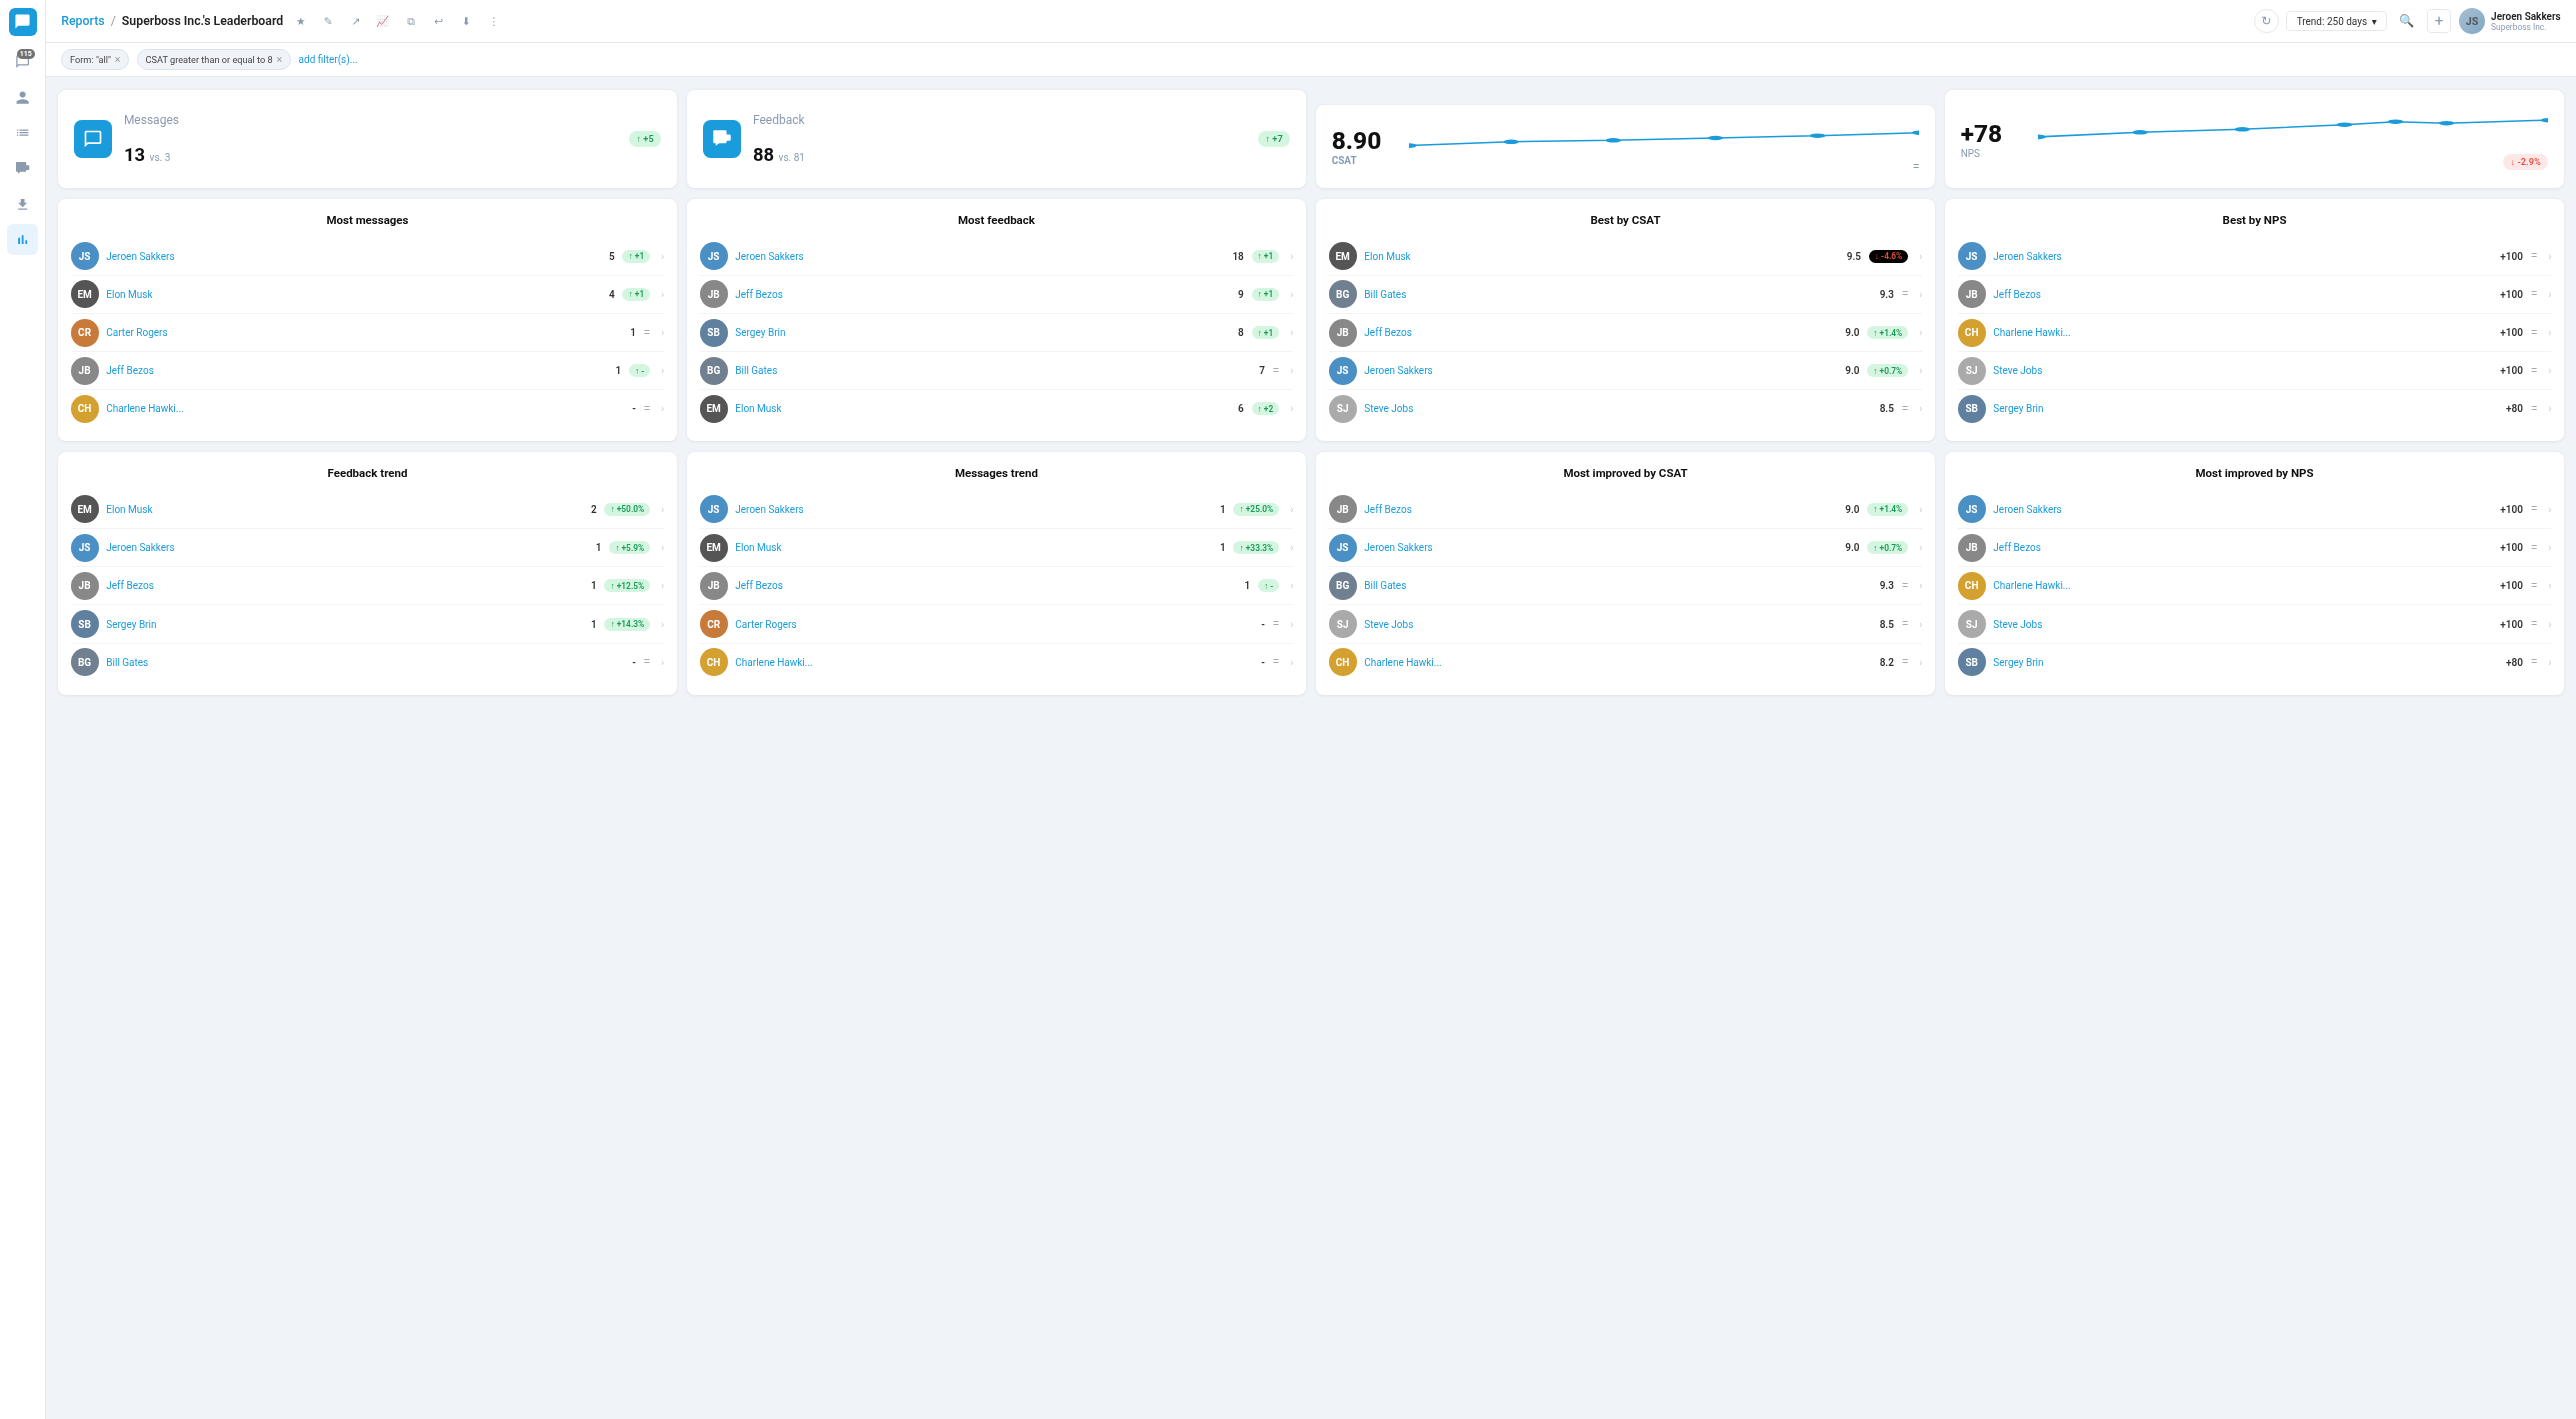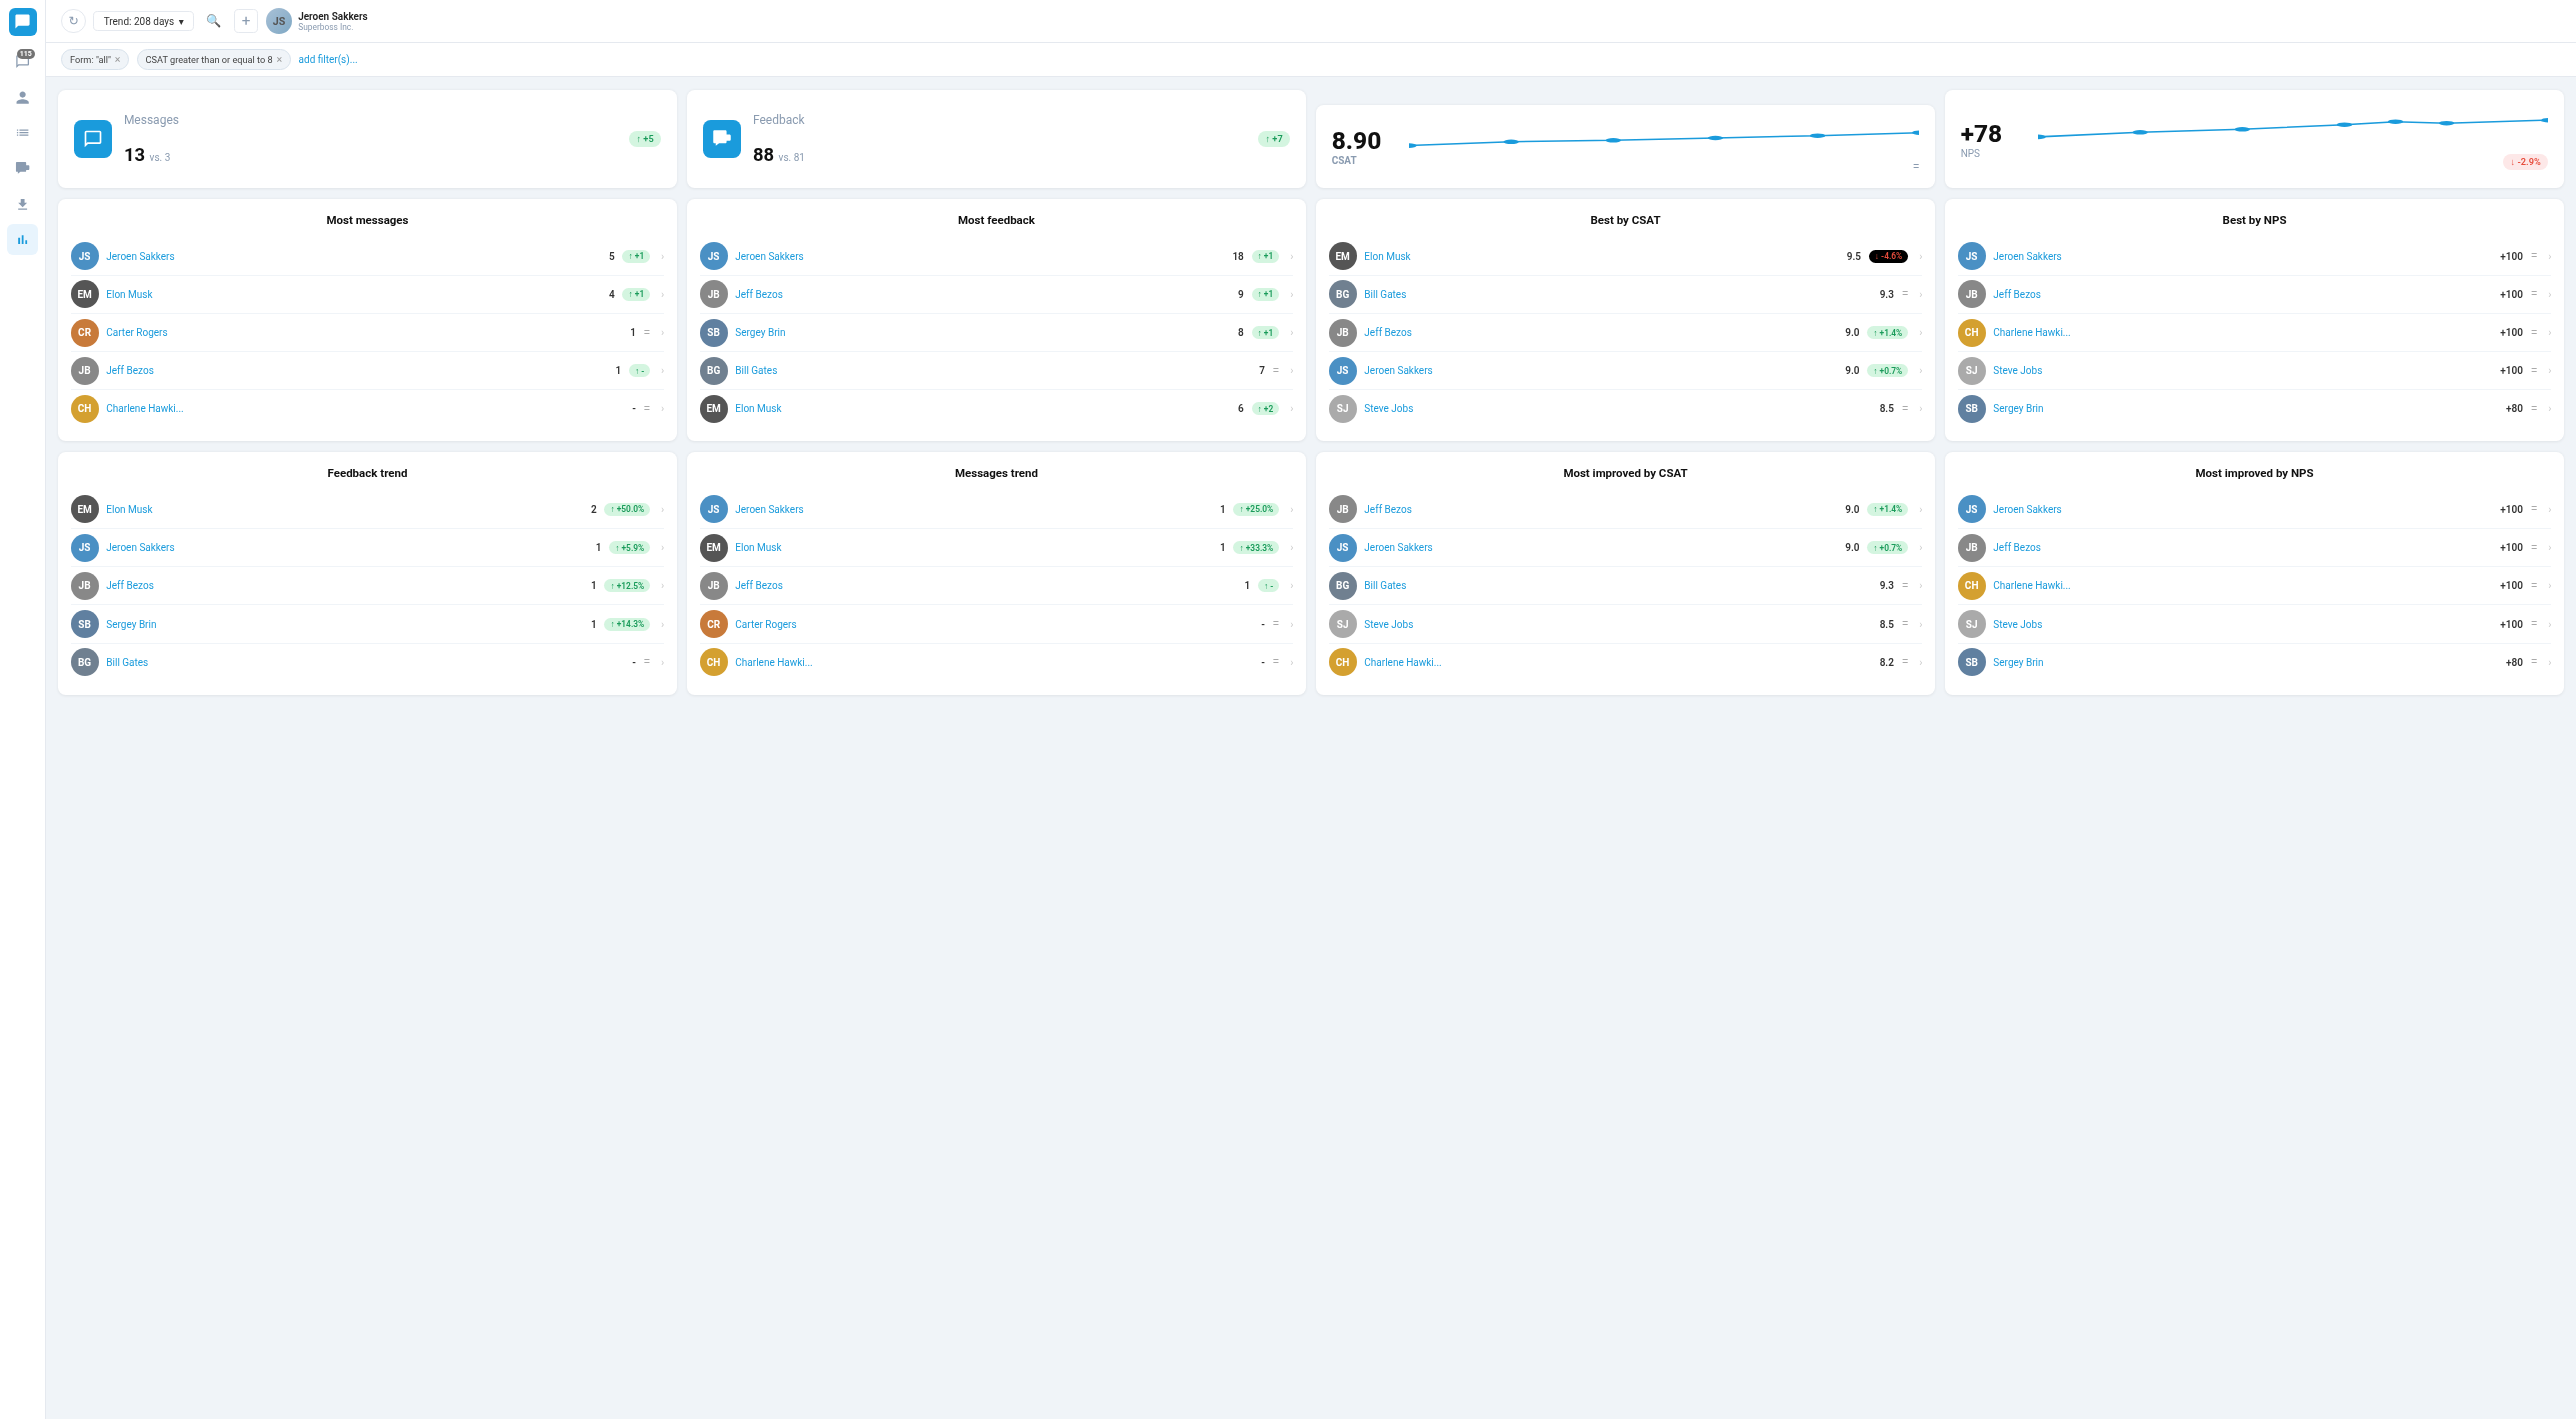--- a/index.html
+++ b/index.html
@@ -365,24 +365,39 @@
   <div class="sidebar-icon active">
     <svg width="15.3" height="15.3" viewBox="0 0 24 24" fill="#1a9bdc">
       <path d="M5 9.2h3V19H5V9.2zM10.6 5h2.8v14h-2.8V5zM16.2 13h2.8v6h-2.8v-6z"></path>
     </svg>
   </div>
 </div>
 
 <div class="main-content">
 
   <div class="topbar">
+    <div class="topbar-title-area">
+      <span class="breadcrumb-reports">Reports</span>
+      <span class="breadcrumb-sep">/</span>
+      <span class="breadcrumb-current">Superboss Inc.'s Leaderboard</span>
+      <div class="topbar-icons">
+        <div class="topbar-icon-btn">★</div>
+        <div class="topbar-icon-btn">✎</div>
+        <div class="topbar-icon-btn">↗</div>
+        <div class="topbar-icon-btn">📈</div>
+        <div class="topbar-icon-btn">⧉</div>
+        <div class="topbar-icon-btn">↩</div>
+        <div class="topbar-icon-btn">⬇</div>
+        <div class="topbar-icon-btn">⋮</div>
+      </div>
+    </div>
     <div class="topbar-right">
       <div class="refresh-btn">↻</div>
       <div class="trend-btn">
-        <span>Trend: 208 days</span>
+        <span>Trend: 250 days</span>
         <span>▾</span>
       </div>
       <div class="search-icon-btn">🔍</div>
       <div class="add-btn">+</div>
       <div class="user-avatar-area">
         <div class="user-avatar-img">JS</div>
         <div class="user-info">
           <span class="user-name">Jeroen Sakkers</span>
           <span class="user-company">Superboss Inc.</span>
         </div>

